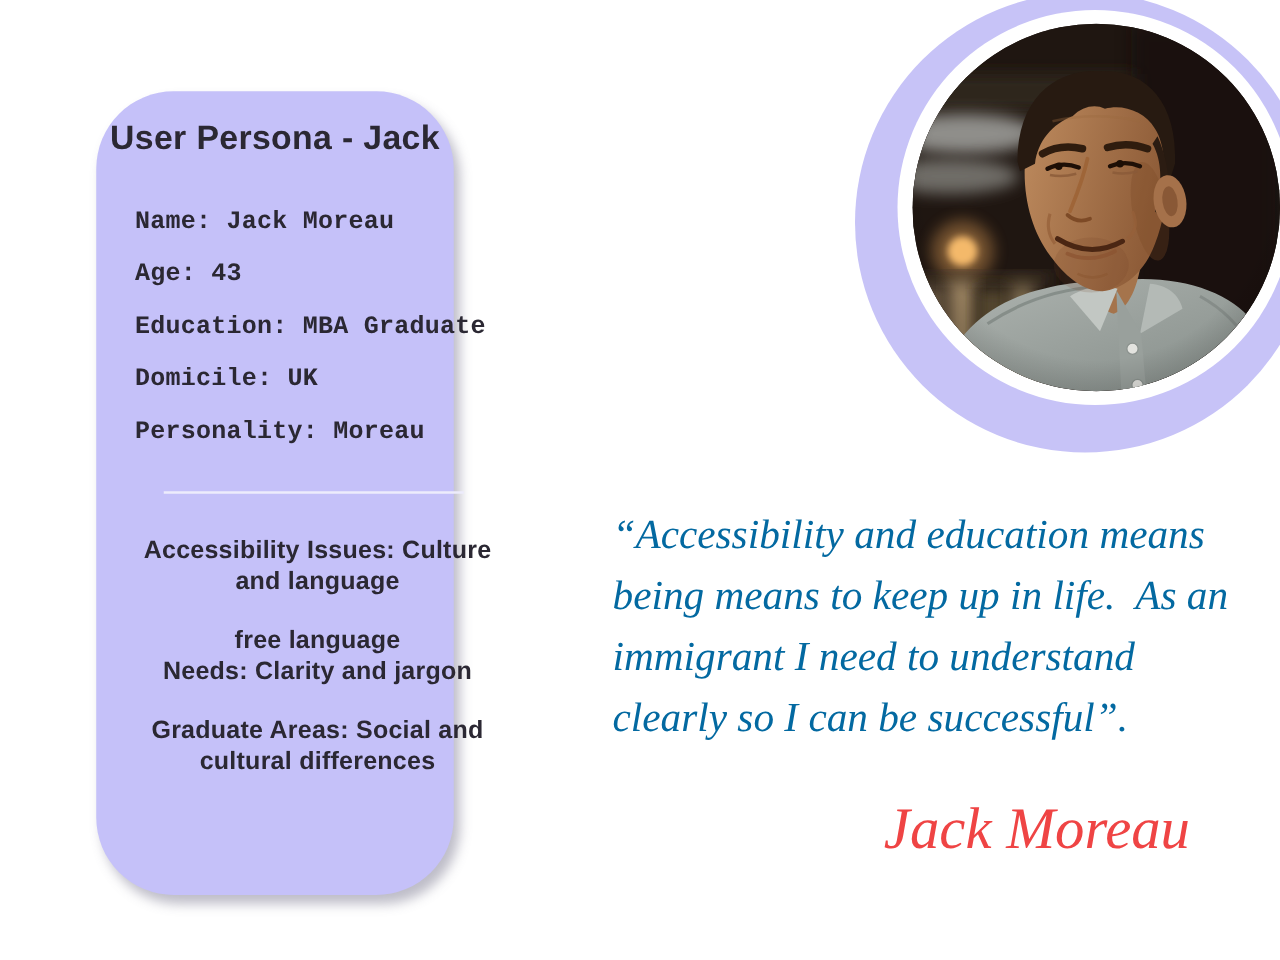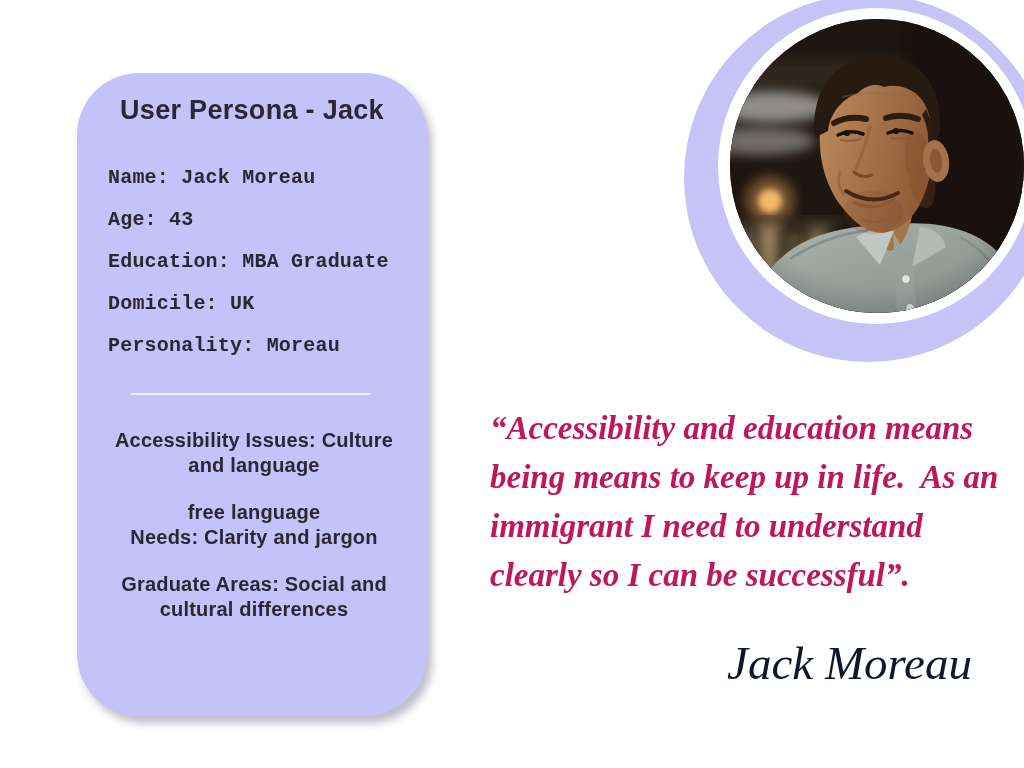--- a/index.html
+++ b/index.html
@@ -3,21 +3,21 @@
 <meta charset="utf-8">
 <style>
   html,body { margin:0; padding:0; background:#ffffff; }
   .canvas {
     position:relative; width:1024px; height:768px; overflow:hidden;
     background:#ffffff; font-family:"Liberation Sans", sans-serif;
   }
 
   
   .persona-card {
-    position:absolute; left:77px; top:73px; width:350px; height:643px;
+    position:absolute; left:77px; top:73px; width:286px; height:643px;
     background:#c5c1f9; border-radius:62px;
     box-shadow:5px 7px 9px rgba(110,108,132,0.45);
   }
   .card-title {
     position:absolute; top:22px; left:0; right:0;
     text-align:center; font-size:27px; font-weight:700;
     color:#2b2833; letter-spacing:0.3px; margin:0;
   }
   .fields { position:absolute; top:92px; left:31px; width:292px; }
   .field  { font-size:20px; font-weight:700; line-height:25px;
@@ -44,25 +44,25 @@
     position:absolute; left:730px; top:19px; width:294px; height:294px;
     border-radius:50%; overflow:hidden; background:#1f1611;
   }
   .photo svg { display:block; }
 
   
   .quote-block {
     position:absolute; left:490px; top:404px; width:484px;
     font-family:"Liberation Serif", serif; font-style:italic;
   }
-  .quote-text { margin:0; font-size:33px; line-height:49px; color:#be185d;font-weight:bold; }
+  .quote-text { margin:0; font-size:33px; line-height:49px; color:#0369a1; }
   .quote-text span { display:block; white-space:pre; }
   .quote-attribution {
-    margin:36px 2px 0 0; text-align:right;
-    font-size:47px; color:#0f172a;
+    margin:36px 22px 0 0; text-align:right;
+    font-size:47px; color:#ef4444;
   }
 </style>
 </head>
 <body>
 
 <div class="canvas">
 
   <div class="persona-card">
     <h1 class="card-title">User Persona - Jack</h1>
 

